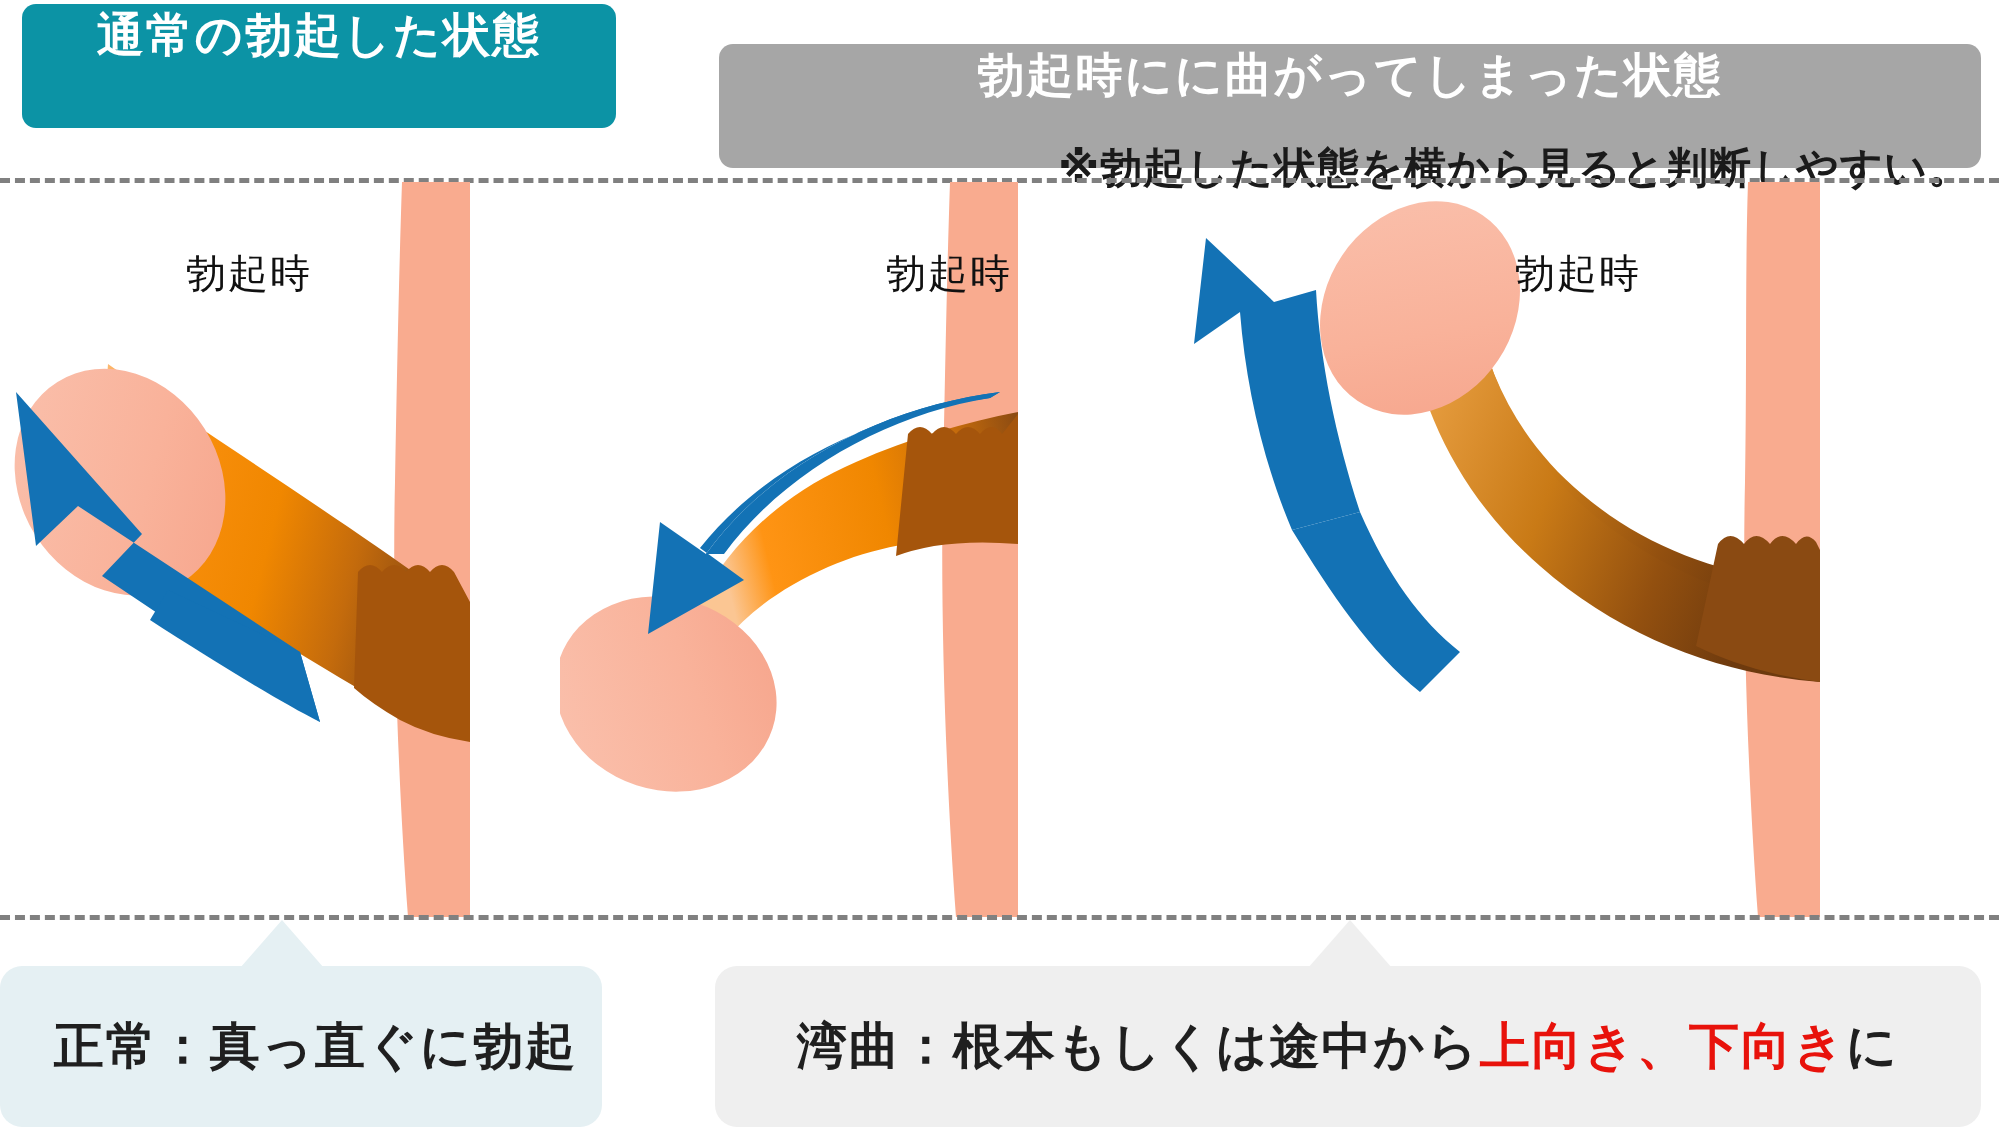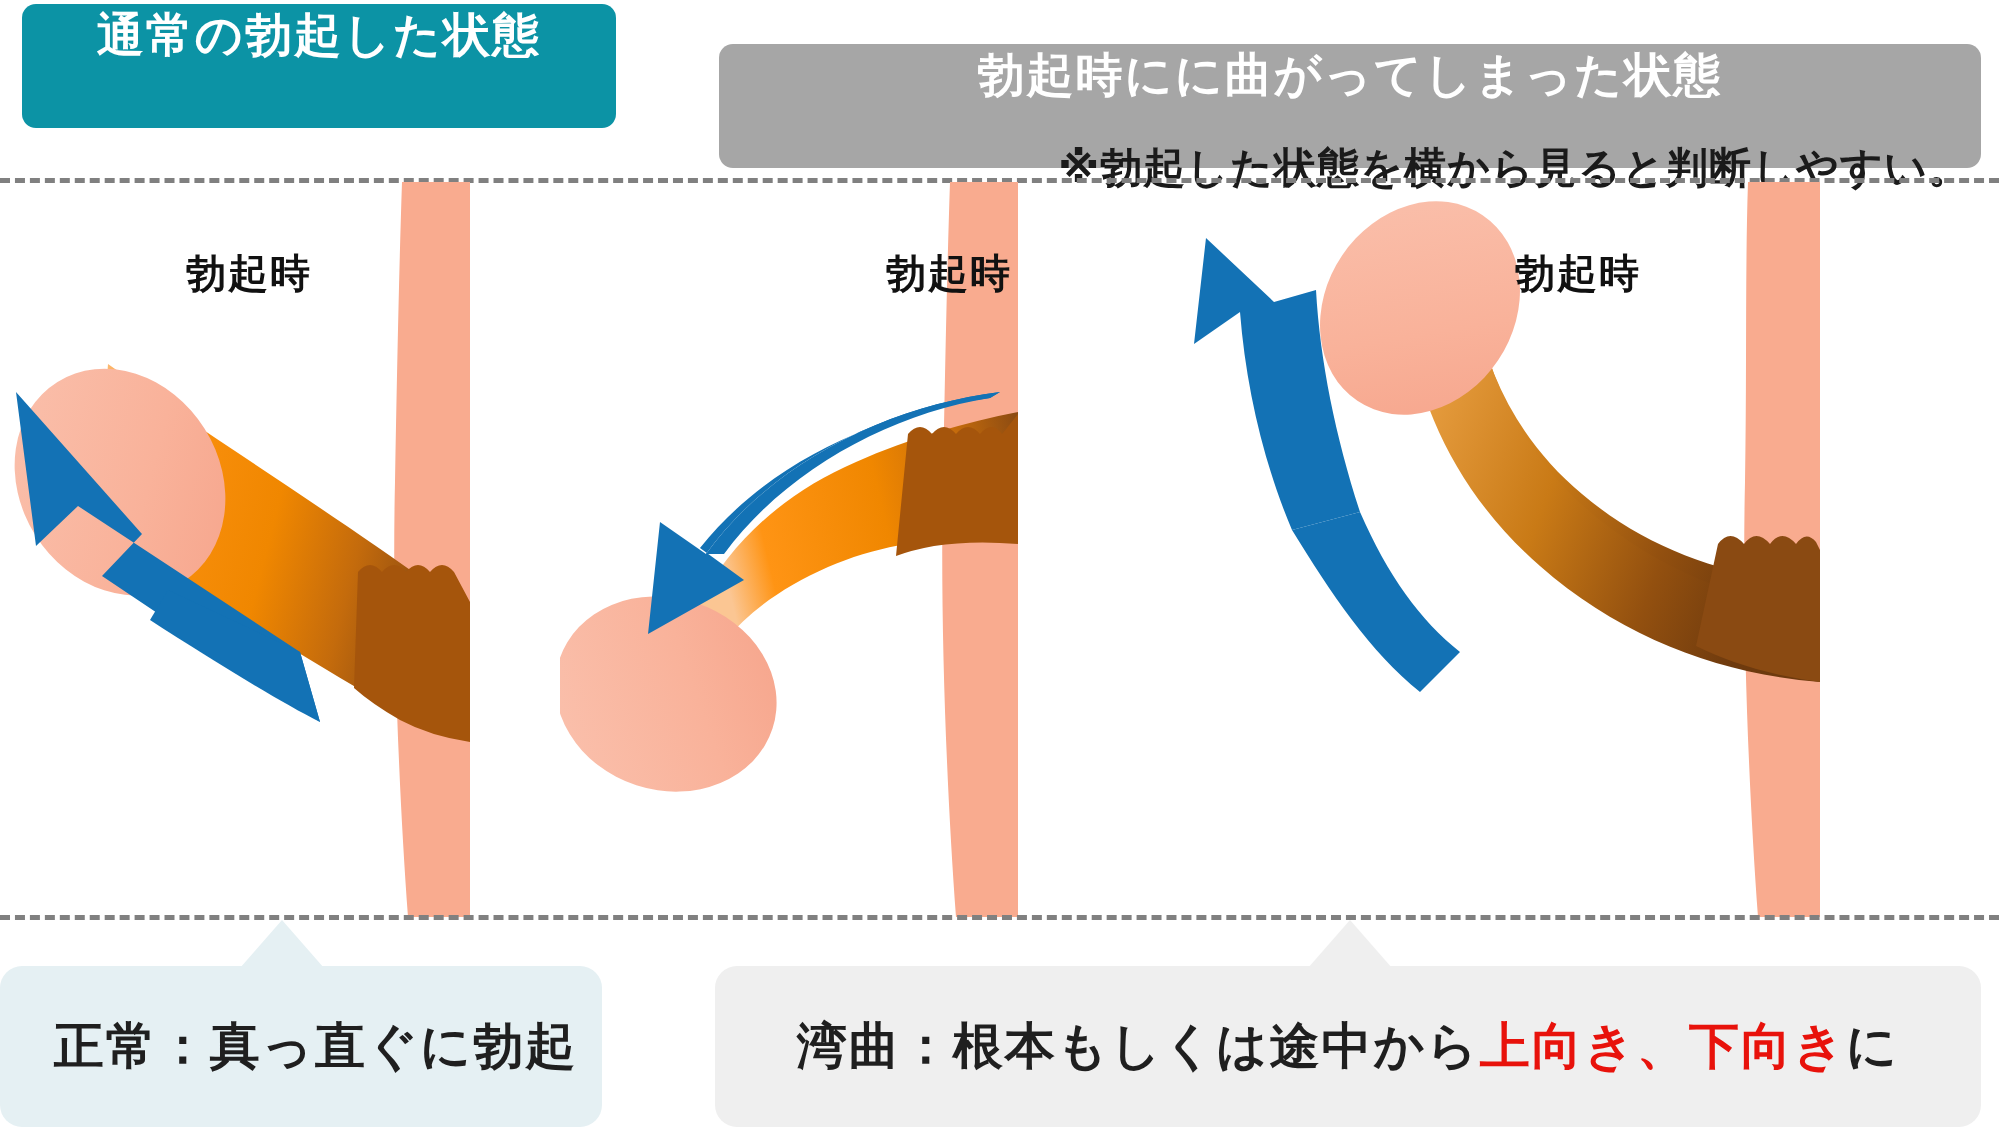--- a/index.html
+++ b/index.html
@@ -53,21 +53,21 @@
   
   #strip { position:absolute; left:0; top:182px; width:1999px; height:735px; }
   .panel { position:absolute; top:0; height:735px; }
   #panel-1 { left:0;    width:560px; }
   #panel-2 { left:560px; width:560px; }
   #panel-3 { left:1120px; width:879px; }
   .panel svg { display:block; width:100%; height:100%; }
 
   .erect-label {
     position:absolute;
-    font-size:40px; font-weight:700; color:#111; letter-spacing:2px;
+    font-size:40px; font-weight:400; color:#111; letter-spacing:2px;
     white-space:nowrap;
   }
   #label-1 { left:186px; top:246px; }
   #label-2 { left:886px; top:246px; }
   #label-3 { left:1515px; top:246px; }
 
   
   .pointer { position:absolute; width:0; height:0; }
   #pointer-left {
     left:240px; top:920px;

